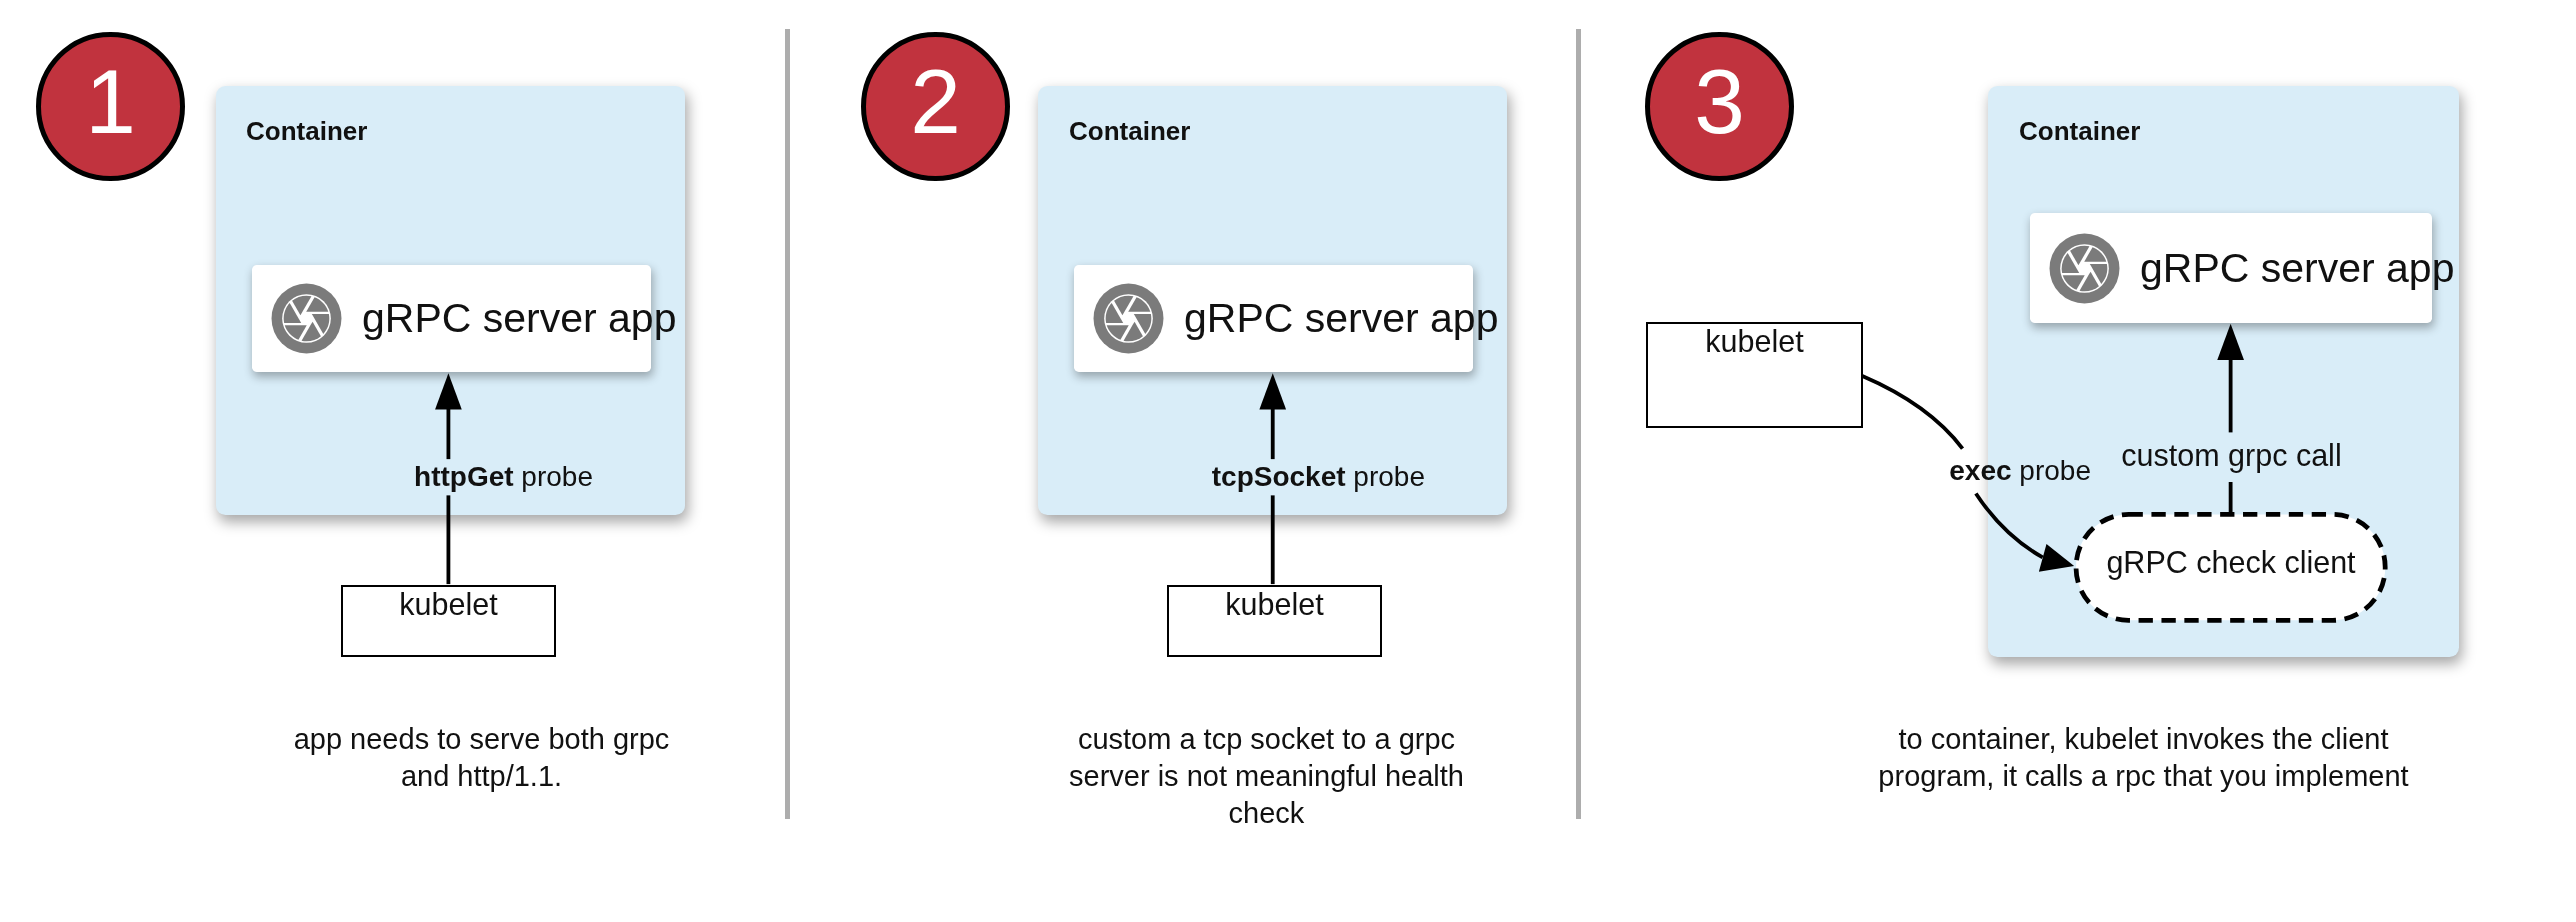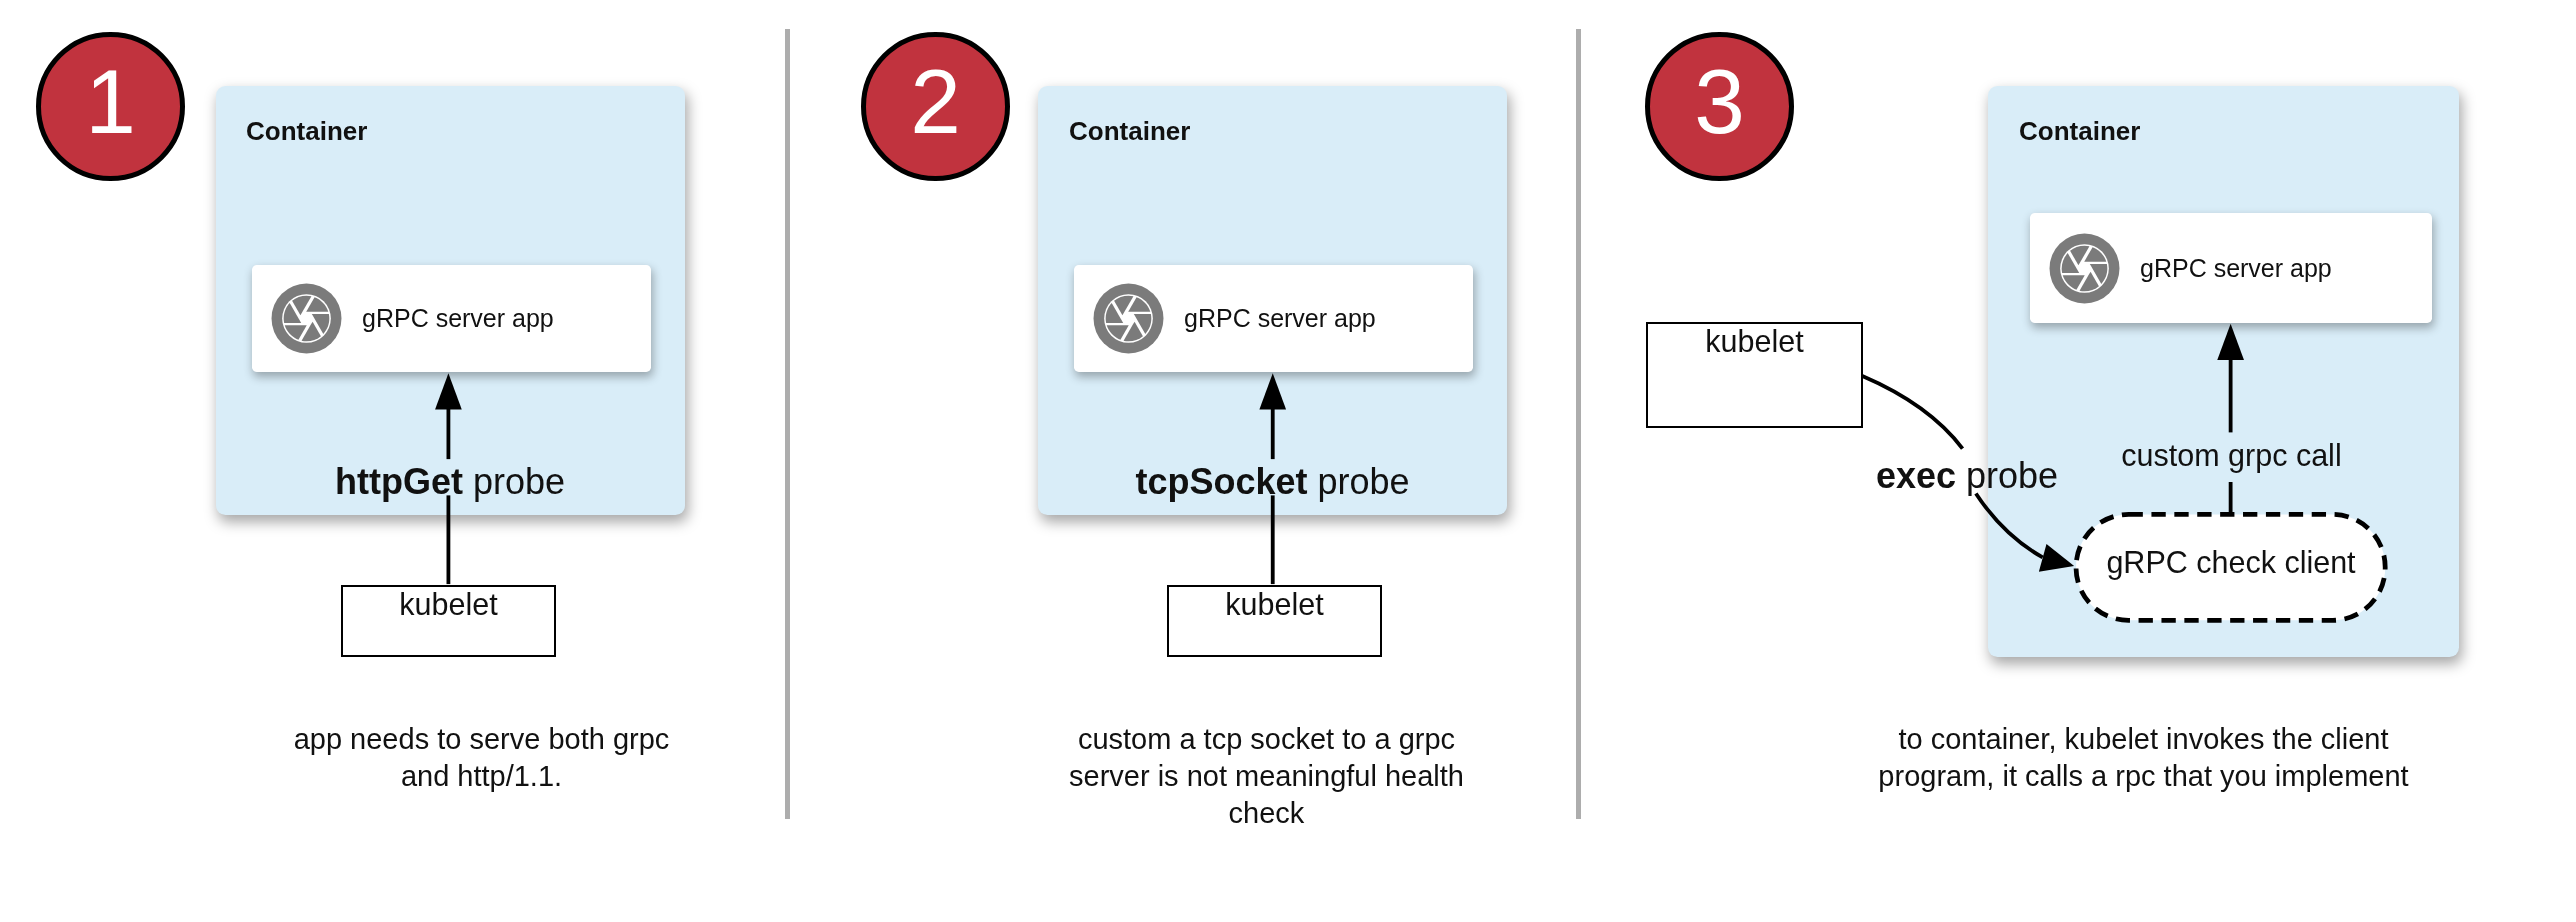--- a/index.html
+++ b/index.html
@@ -15,23 +15,23 @@
 
   .container-box { background:var(--container-fill,#d9edf8); border-radius:9.5px;
                    box-shadow:2.9px 6.7px 13.4px rgba(0,0,0,0.35); }
   .container-label { font-size:26px; line-height:34px;font-weight:bold; }
 
   .white-box { background:var(--box-white,#ffffff); border-radius:4.8px; box-sizing:border-box;
                box-shadow:1.9px 4.8px 9.5px rgba(0,0,0,0.30);
                display:flex; align-items:center; padding-left:18px; gap:19px; }
   .app-icon { width:73px; height:73px; flex:0 0 auto; }
   .ic-g { fill:var(--icon-gray,#7b7b7b); }
-  .app-label { font-size:25px; white-space:nowrap; }
+  .app-label { font-size:41px; white-space:nowrap; }
 
-  .probe-label { font-size:36px; text-align:center; white-space:nowrap; }
+  .probe-label { font-size:28px; text-align:right; white-space:nowrap; }
   .small-label { font-size:30.5px; text-align:center; white-space:nowrap; }
 
   .kubelet-box { background:#ffffff; border:2.9px solid #000; box-sizing:border-box;
                  display:flex; align-items:flex-start; justify-content:center; font-size:30.5px; }
 
   .caption { font-size:29px; line-height:37px; text-align:center; }
 
   .divider { width:4.8px; background:var(--divider,#adadad); }
 
   .svg-overlay { position:absolute; left:0; top:0; pointer-events:none; }

